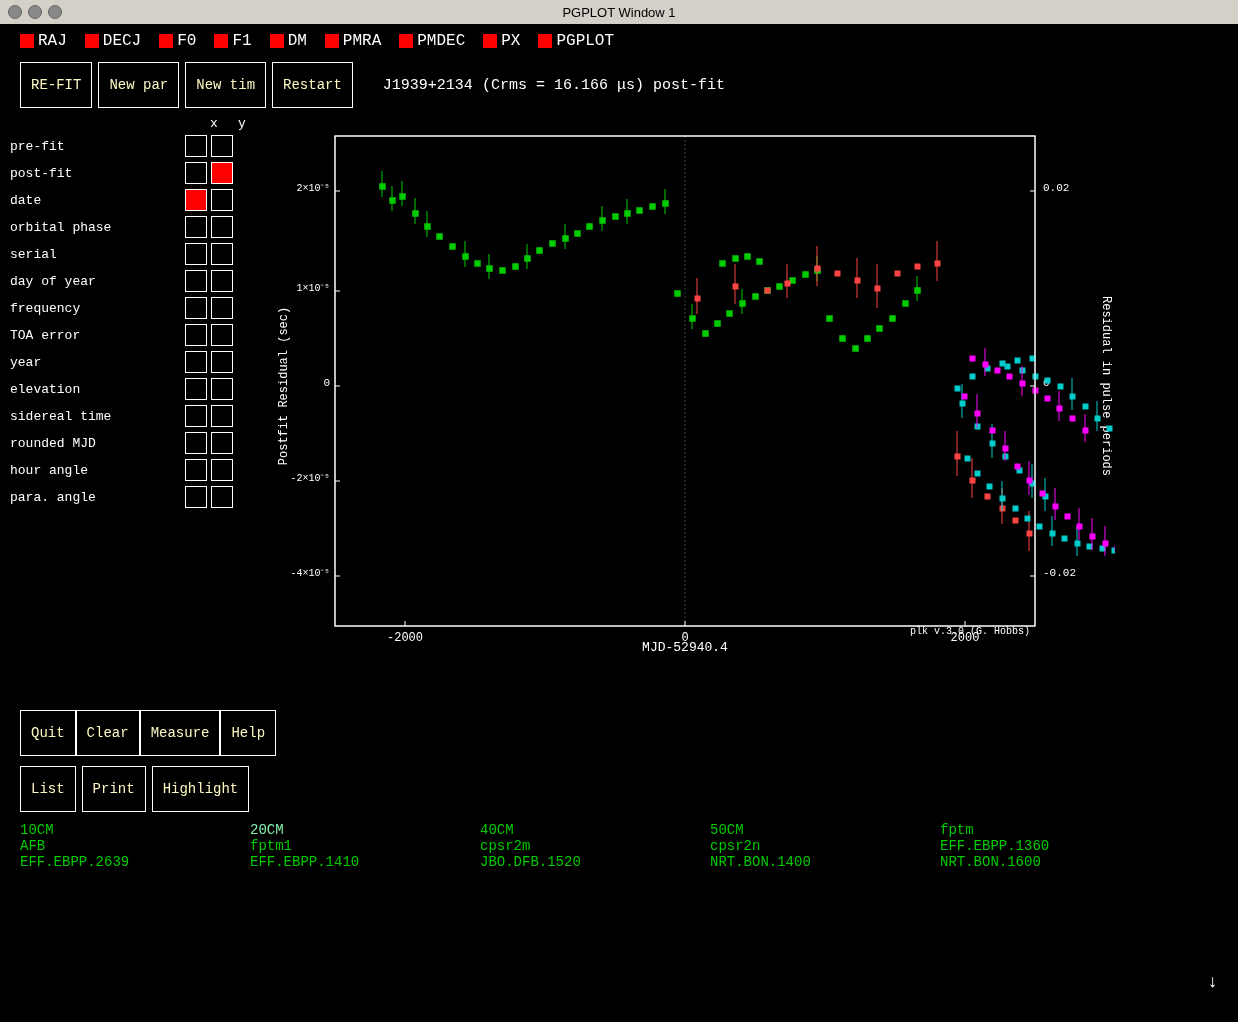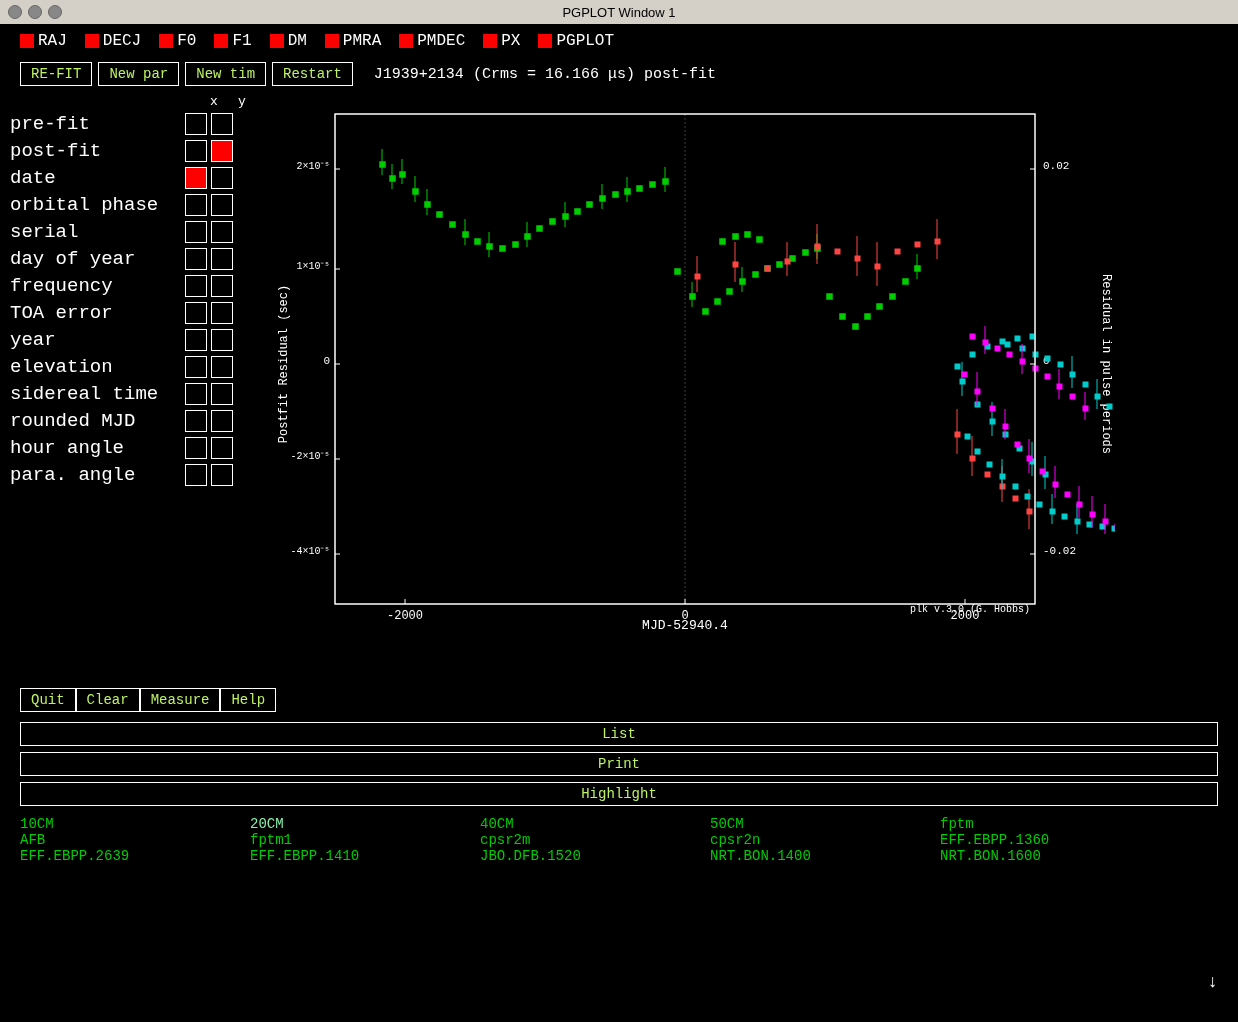--- a/index.html
+++ b/index.html
@@ -65,32 +65,32 @@
 
     
     #toolbar-row {
       display: flex;
       align-items: center;
       gap: 6px;
       padding: 4px 20px;
     }
     .toolbar-btn {
       background: #000;
-      color: #bef264;
+      color: #fef9c3;
       border: 1px solid #fff;
-      padding: 3px 10px;
+      padding: 14px 10px;
       font-family: 'Courier New', monospace;
       font-size: 14px;
       cursor: pointer;
       white-space: nowrap;
     }
     #plot-title {
       color: #fff;
       font-size: 15px;
-      margin-left: 15px;
+      margin-left: 24px;
       white-space: nowrap;
     }
 
     
     #main-content {
       display: flex;
       padding: 4px 0 0 0;
       height: 590px;
     }
 
@@ -114,21 +114,21 @@
     }
     .row-item {
       display: flex;
       align-items: center;
       margin-bottom: 1px;
       height: 26px;
     }
     .row-name {
       width: 175px;
       color: #fff;
-      font-size: 19px;
+      font-size: 13px;
     }
     .checkbox-group {
       display: flex;
       gap: 4px;
     }
     .cb {
       width: 22px; height: 22px;
       border: 1px solid #fff;
       background: #000;
       display: inline-block;
@@ -152,21 +152,20 @@
     
     #bottom-buttons {
       padding: 8px 20px;
       display: flex;
       flex-wrap: wrap;
     }
     #bottom-buttons-row2 {
       padding: 2px 20px;
       display: flex;
       gap: 6px;
-      flex-direction: column;
     }
 
     
     #legend-row {
       padding: 8px 20px 4px 20px;
       display: flex;
       gap: 0;
       flex-wrap: wrap;
       align-items: flex-end;
     }

